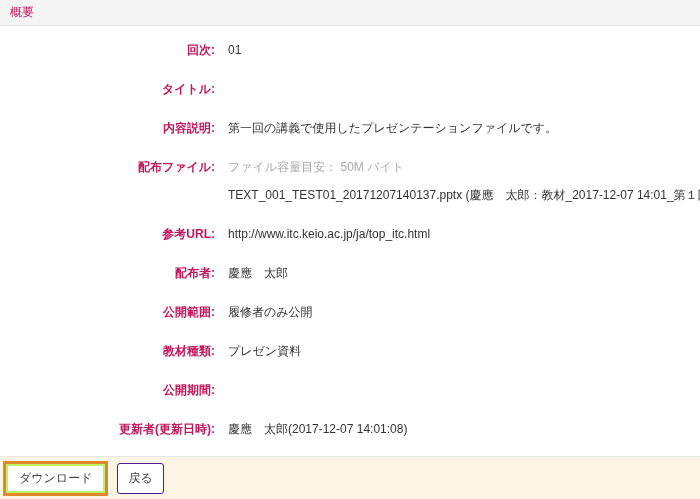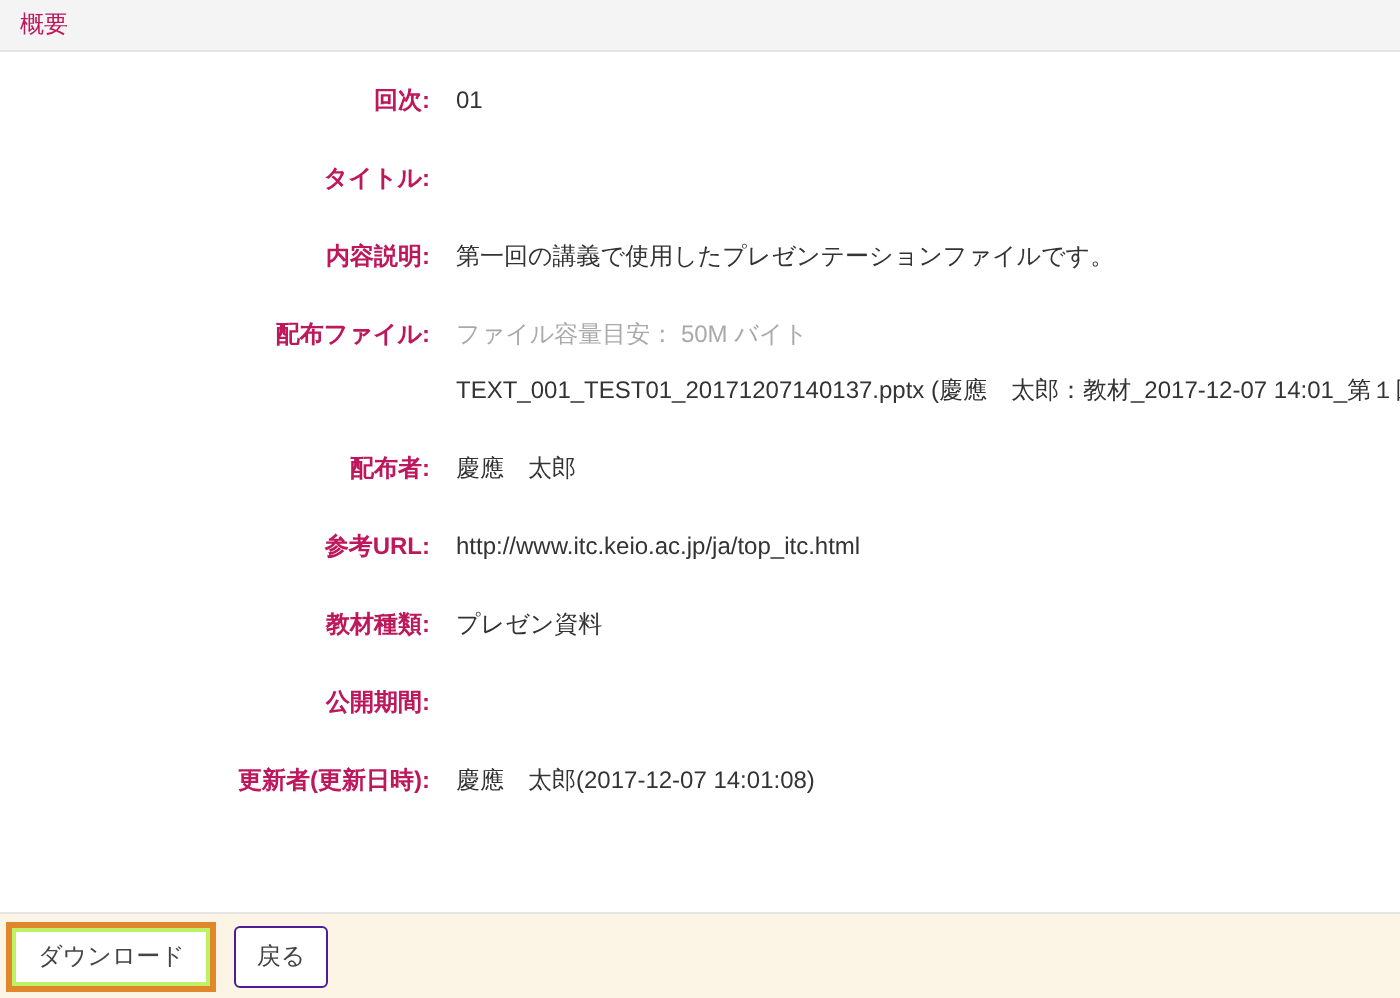--- a/index.html
+++ b/index.html
@@ -121,29 +121,33 @@
 
     <div class="row">
       <div class="label">配布ファイル:</div>
       <div class="value">
         <div class="hint">ファイル容量目安： 50M バイト</div>
         <div class="filename">TEXT_001_TEST01_20171207140137.pptx (慶應　太郎：教材_2017-12-07 14:01_第１回講義プレゼン資料.pptx)</div>
       </div>
     </div>
 
     <div class="row">
+      <div class="label">参考URL:</div>
+      <div class="value">http://www.itc.keio.ac.jp/ja/top_itc.html</div>
+    </div>
+
+    <div class="row">
       <div class="label">配布者:</div>
       <div class="value">慶應　太郎</div>
     </div>
 
     <div class="row">
-      <div class="label">参考URL:</div>
-      <div class="value">http://www.itc.keio.ac.jp/ja/top_itc.html</div>
+      <div class="label">公開範囲:</div>
+      <div class="value">履修者のみ公開</div>
     </div>
-
 
     <div class="row">
       <div class="label">教材種類:</div>
       <div class="value">プレゼン資料</div>
     </div>
 
     <div class="row">
       <div class="label">公開期間:</div>
     </div>
 

